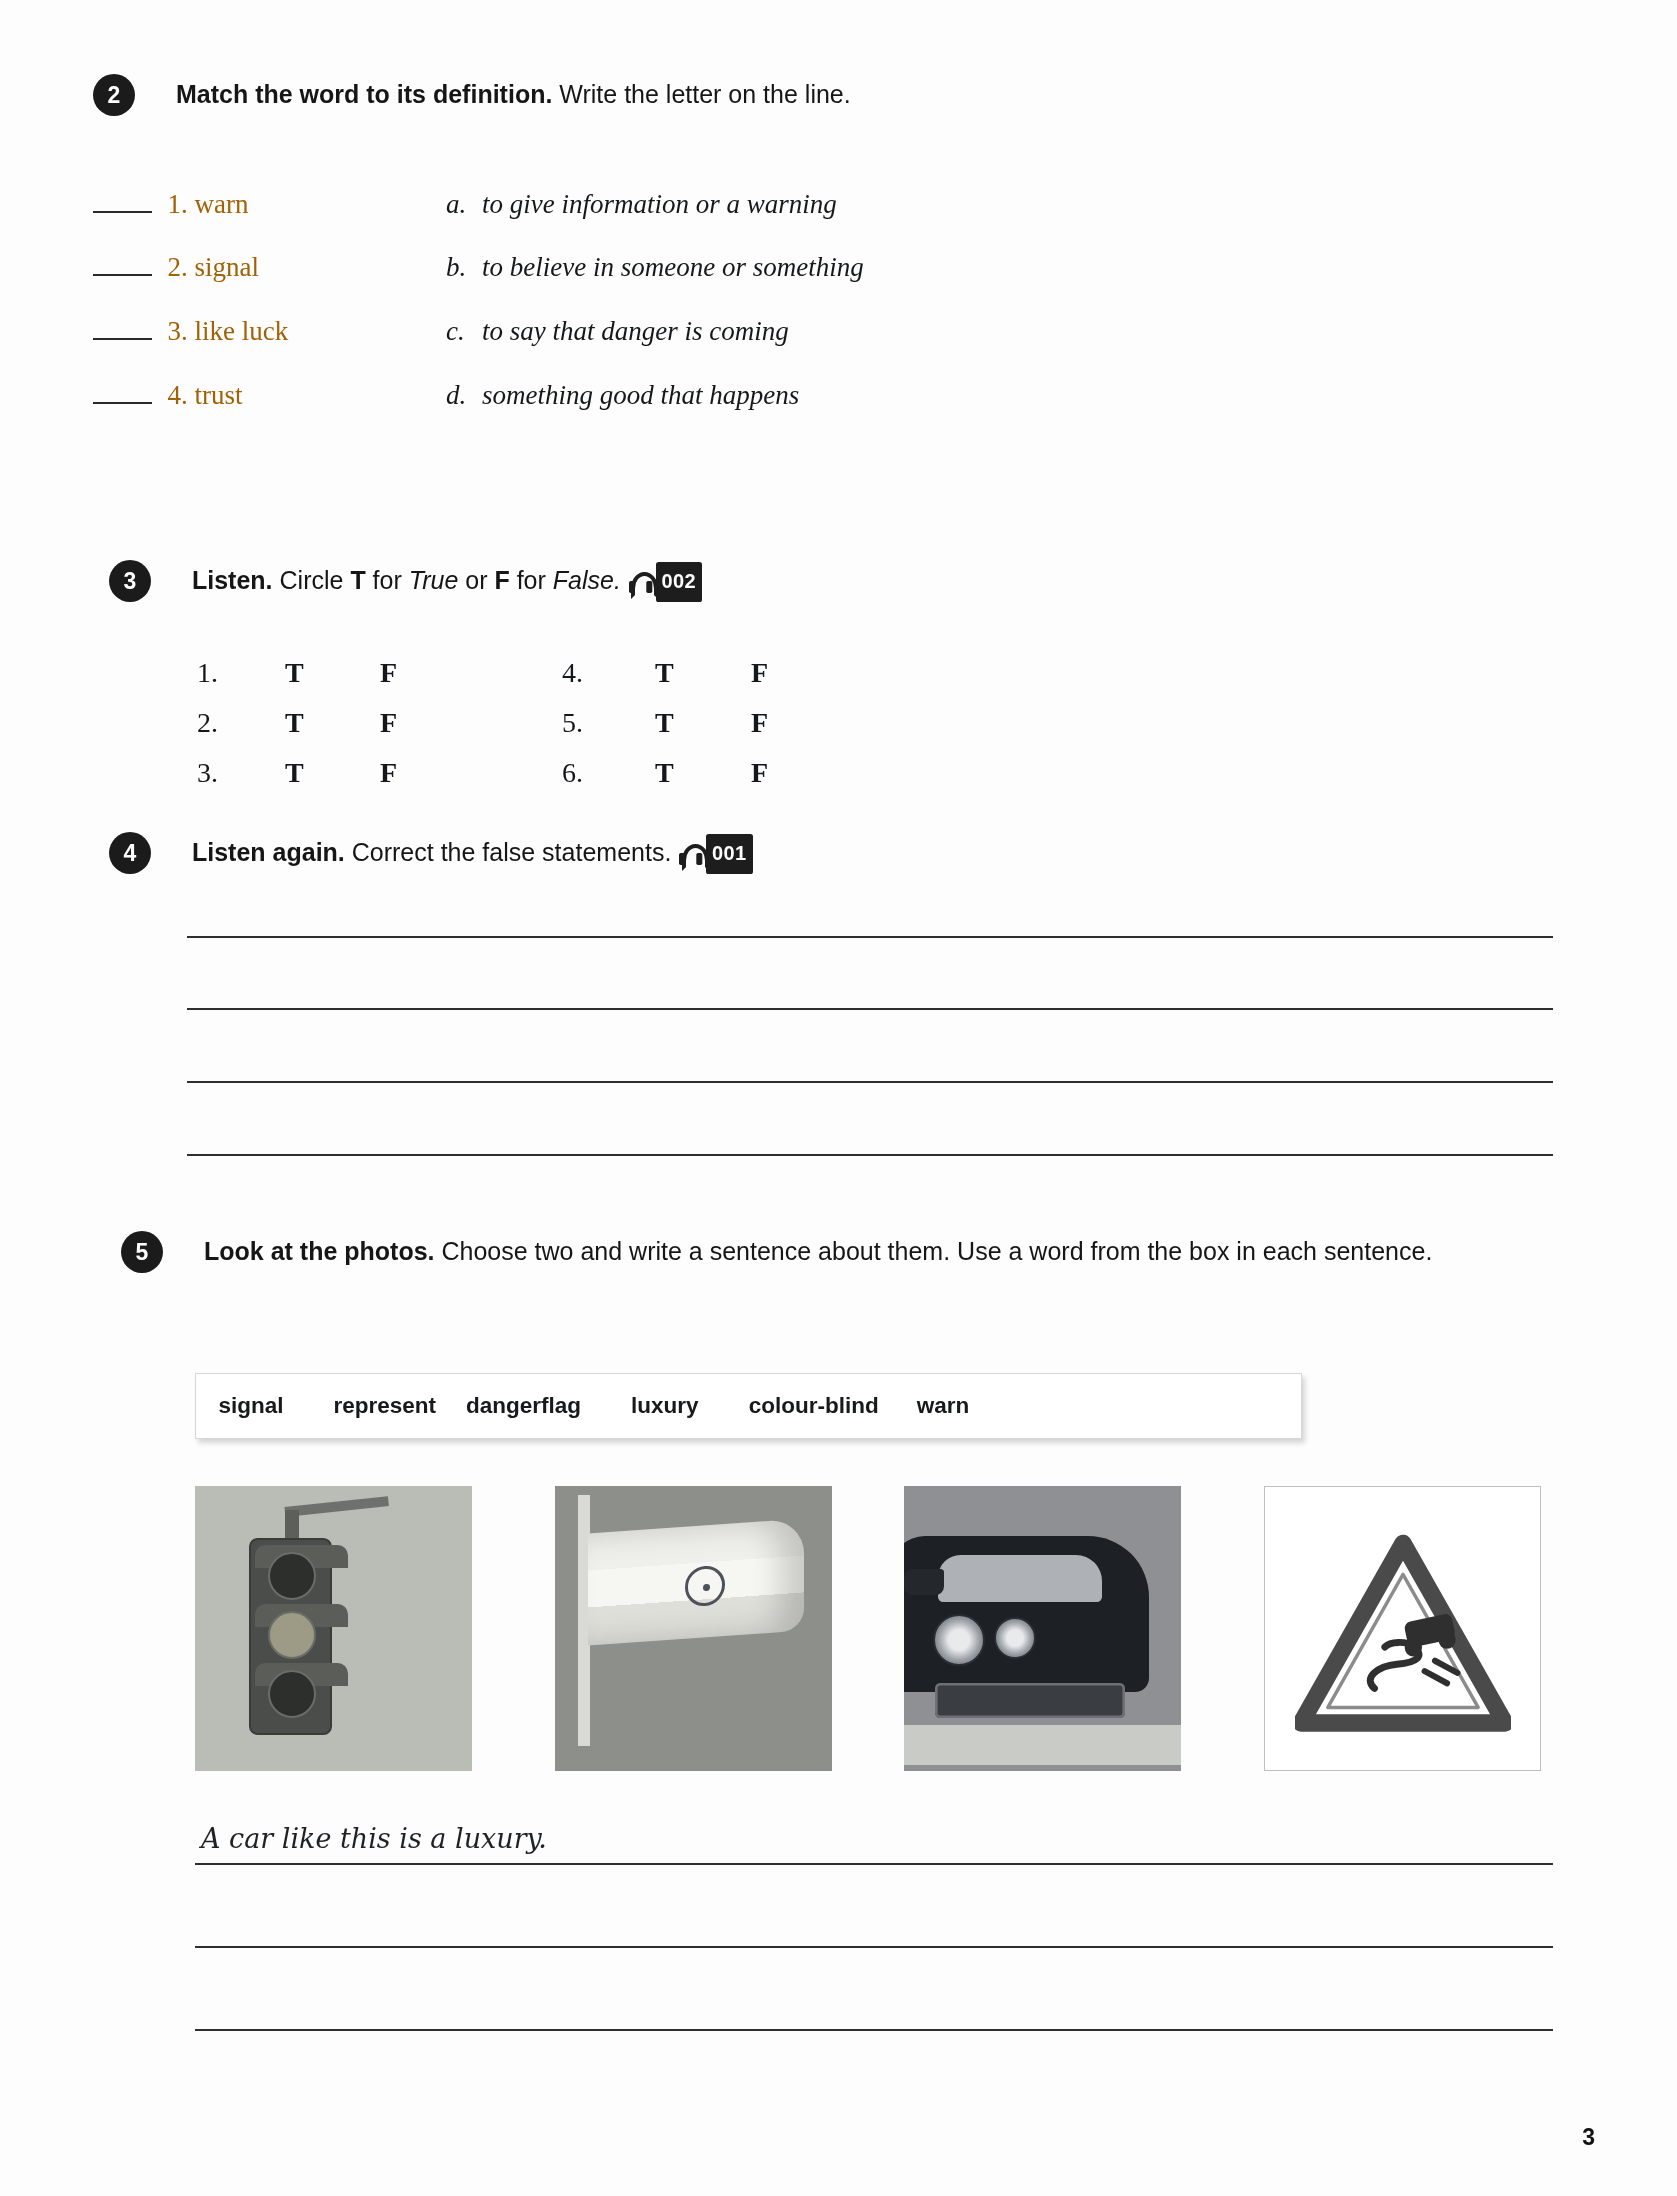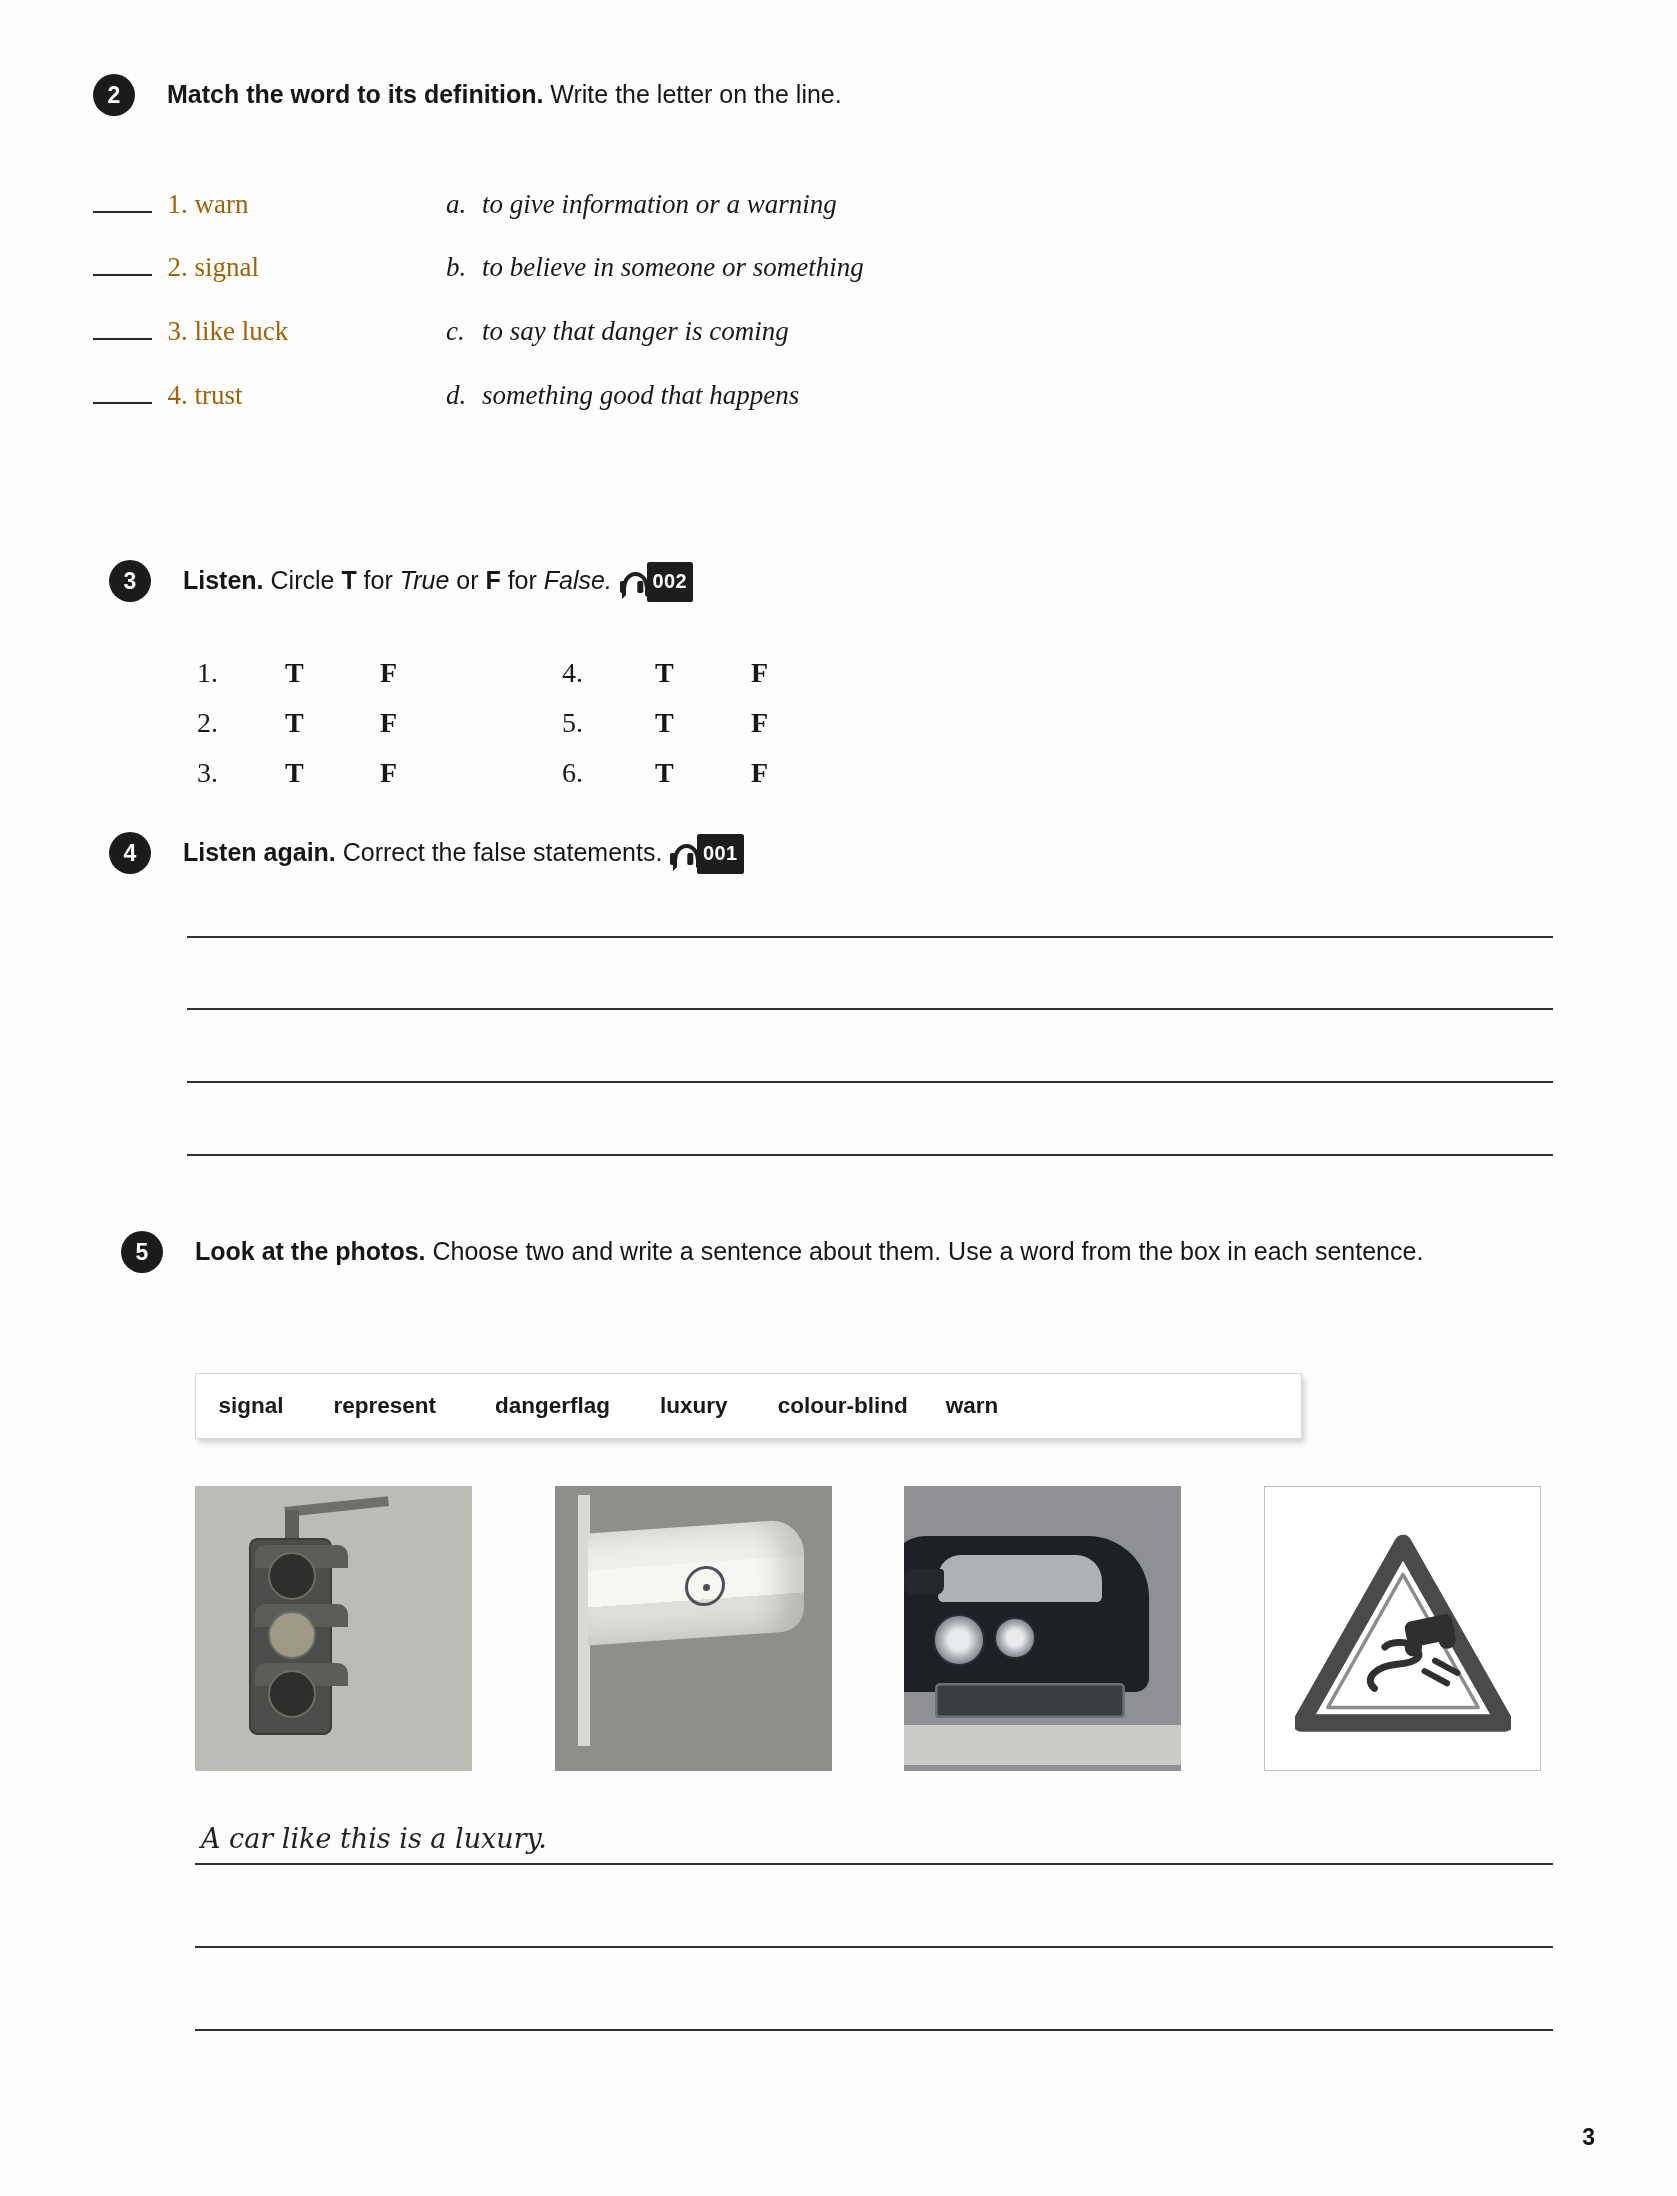--- a/index.html
+++ b/index.html
@@ -33,21 +33,21 @@
     color: #fff;
     font-size: 23px;
     font-weight: bold;
     display: flex;
     align-items: center;
     justify-content: center;
     font-family: "Liberation Sans", sans-serif;
   }
   .ex-head {
     position: absolute;
-    left: 74px;
+    left: 83px;
     top: 1.7px;
     font-size: 25px;
     line-height: 36px;
     font-family: "Liberation Sans", sans-serif;
     color: #161616;
     width: 1487px;
   }
   .ex-head b { font-weight: bold; }
   .ex-head i { font-style: italic; }
 
@@ -380,21 +380,21 @@
   <div class="ex" style="left:121px; top:1231px; width:1470px;">
     <div class="num-badge">5</div>
     <div class="ex-head" style="width:1435px;">
       <b>Look at the photos.</b>
       <span>Choose two and write a sentence about them. Use a word from the box in each sentence.</span>
     </div>
   </div>
 
   <div class="word-box" style="left:195px; top:1373px; width:1107px; height:66px;">
     <span style="margin-right:50px;">signal</span>
-    <span style="margin-right:59px;">represent</span>
+    <span style="margin-right:30px;">represent</span>
     <span style="">danger</span>
     <span style="margin-right:50px;">flag</span>
     <span style="margin-right:50px;">luxury</span>
     <span style="margin-right:38px;">colour-blind</span>
     <span>warn</span>
   </div>
 
   <div class="photo ph-traffic" style="left:195px; top:1486px; width:277px; height:285px;">
     <div class="tl-arm"></div>
     <div class="tl-pole"></div>

